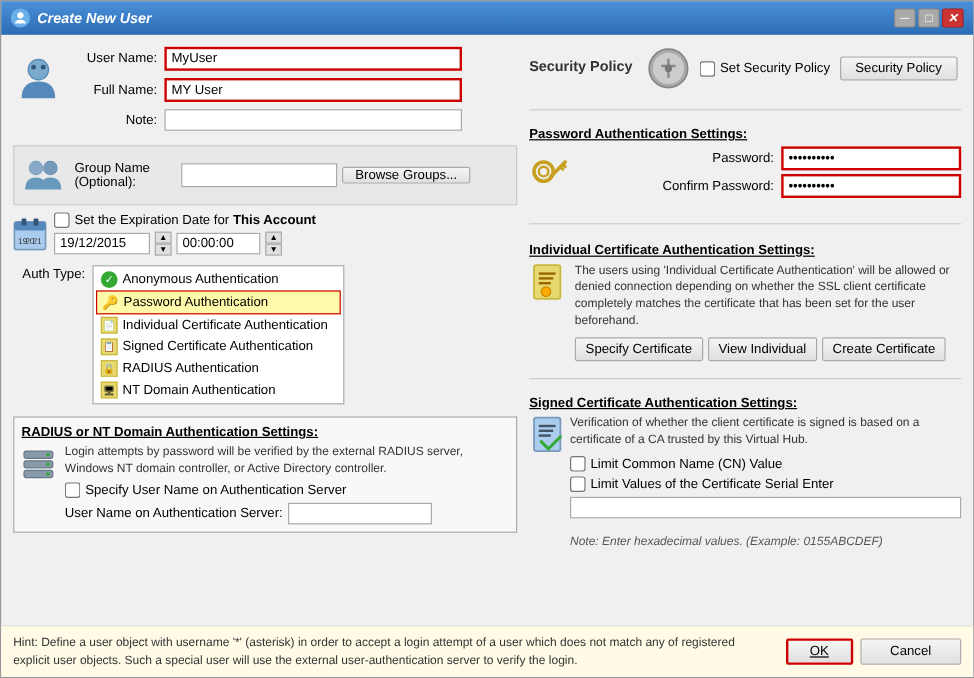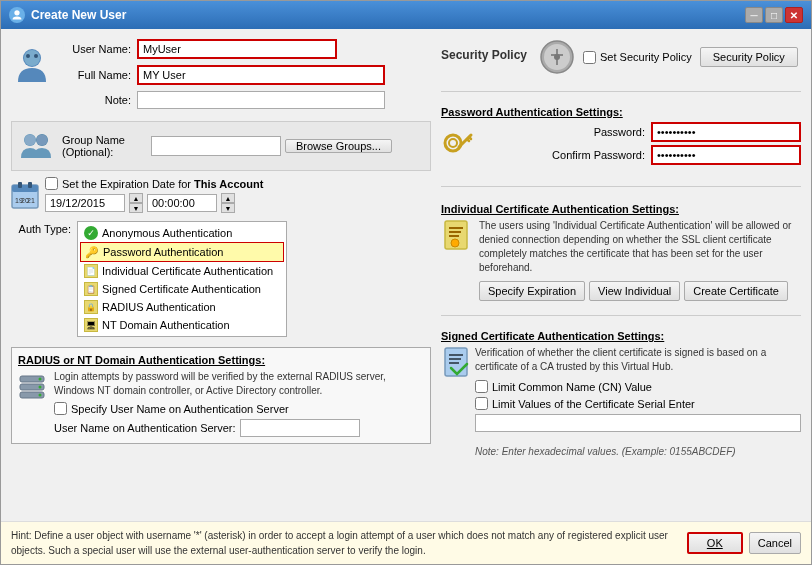--- a/index.html
+++ b/index.html
@@ -16,20 +16,21 @@
     }
 
     .titlebar {
       background: linear-gradient(to bottom, #4a90d9, #2c6db5);
       color: white;
       padding: 4px 8px;
       display: flex;
       align-items: center;
       justify-content: space-between;
       height: 28px;
+      font-style: italic;
     }
     .titlebar-left {
       display: flex;
       align-items: center;
       gap: 6px;
     }
     .titlebar-icon {
       width: 16px; height: 16px;
       background: #6ab0e8;
       border-radius: 50%;
@@ -501,21 +502,21 @@
     .ok-btn {
       padding: 3px 18px;
       font-size: 11px;
       background: linear-gradient(to bottom, #f5f5f5, #e0e0e0);
       border: 2px solid #cc0000;
       cursor: pointer;
       border-radius: 2px;
       text-decoration: underline;
     }
     .cancel-btn {
-      padding: 3px 8px;
+      padding: 3px 24px;
       font-size: 11px;
       background: linear-gradient(to bottom, #f5f5f5, #e0e0e0);
       border: 1px solid #aaa;
       cursor: pointer;
       border-radius: 2px;
     }
 
     .separator-line {
       border: none;
       border-top: 1px solid #ccc;
@@ -561,21 +562,21 @@
             <circle cx="18" cy="12" r="9" fill="#5588bb"></circle>
             <path d="M4,36 Q4,22 18,22 Q32,22 32,36 Z" fill="#5588bb"></path>
             <circle cx="18" cy="12" r="8" fill="#7aabcc"></circle>
             <circle cx="14" cy="10" r="2" fill="#335577"></circle>
             <circle cx="22" cy="10" r="2" fill="#335577"></circle>
           </svg>
         </div>
         <div class="form-fields">
           <div class="form-row">
             <label class="form-label">User Name:</label>
-            <input class="form-input" value="MyUser" style="width: 200px;">
+            <input class="form-input" value="MyUser" style="width: 248px;">
           </div>
           <div class="form-row">
             <label class="form-label">Full Name:</label>
             <input class="form-input" value="MY User" style="width: 248px;">
           </div>
           <div class="form-row">
             <label class="form-label-plain">Note:</label>
             <input class="form-input-normal" style="width: 248px; height: 18px;">
           </div>
         </div>
@@ -749,21 +750,21 @@
               <rect x="4" y="2" width="22" height="28" rx="2" fill="#e8d870" stroke="#c8b840" stroke-width="1.5"></rect>
               <rect x="8" y="8" width="14" height="2" fill="#996600"></rect>
               <rect x="8" y="12" width="12" height="2" fill="#996600"></rect>
               <rect x="8" y="16" width="10" height="2" fill="#996600"></rect>
               <circle cx="14" cy="24" r="4" fill="#ffaa00" stroke="#cc8800" stroke-width="1"></circle>
             </svg>
           </div>
           <div>
             <div class="cert-text">The users using 'Individual Certificate Authentication' will be allowed or denied connection depending on whether the SSL client certificate completely matches the certificate that has been set for the user beforehand.</div>
             <div class="cert-buttons">
-              <button class="cert-btn">Specify Expiration</button>
+              <button class="cert-btn">Specify Certificate</button>
               <button class="cert-btn">View Individual</button>
               <button class="cert-btn">Create Certificate</button>
             </div>
           </div>
         </div>
       </div>
 
       <hr class="separator-line">
 
       <div class="signed-cert-section">

